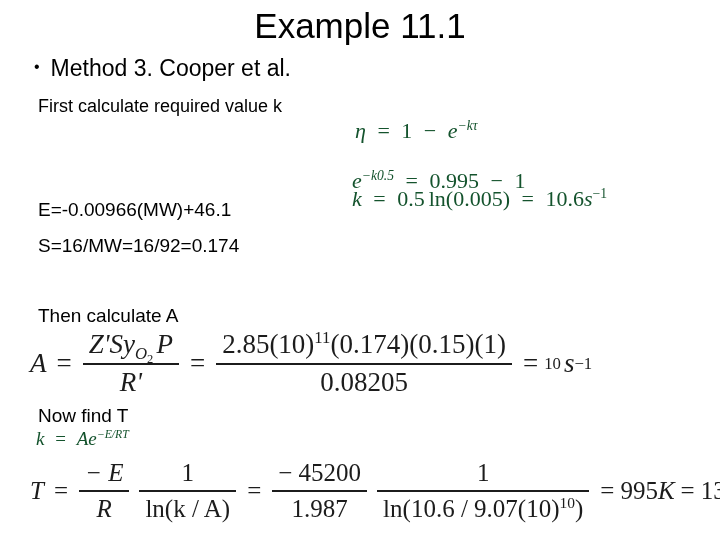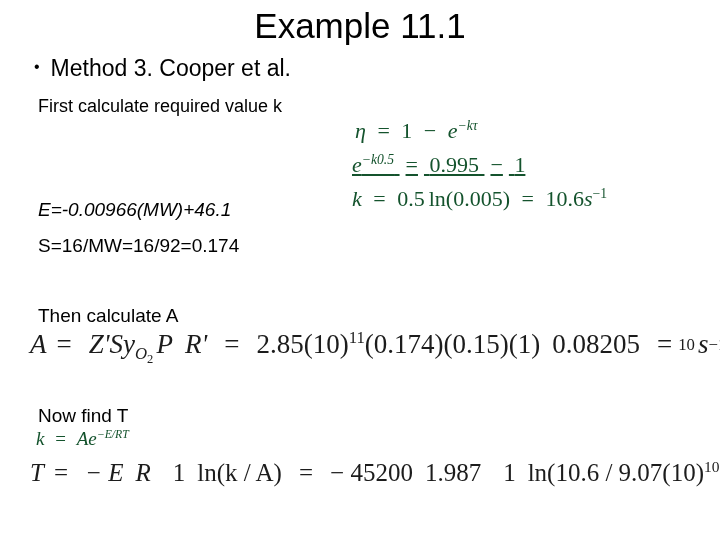--- a/index.html
+++ b/index.html
@@ -41,21 +41,21 @@
     align-items: baseline;
   }
   #bullet-dot {
     font-size: 16px;
     line-height: 1;
     margin-right: 11px;
     position: relative;
     top: -4px;
   }
   #firstcalc { left: 38px; top: 97px;  font-size: 18px; }
-  #line-e    { left: 38px; top: 200px; font-size: 19px; font-style: italic; }
+  #line-e    { left: 38px; top: 200px; font-size: 19px; }
   #line-s    { left: 38px; top: 236px; font-size: 19px; }
   #line-z    { left: 38px; top: 272px; font-size: 19px; }
   #line-then { left: 38px; top: 306px; font-size: 19px; }
   #line-now  { left: 38px; top: 406px; font-size: 19px; }
 
   
   .math {
     position: absolute;
     font-family: "Liberation Serif", serif;
     color: #14532d;
@@ -67,40 +67,41 @@
     font-size: 0.62em;
     line-height: 0;
     font-style: italic;
   }
   sup { vertical-align: super; }
   sub { vertical-align: sub; }
   sup.upn, sub.upn { font-style: normal; }
 
   
   #eq-eta   { left: 355px; top: 118px; font-size: 22px; }
-  #eq-exp   { left: 352px; top: 152px; font-size: 22px; text-decoration: underline; }
+  #eq-exp   { left: 352px; top: 168px; font-size: 22px; }
   #eq-k     { left: 352px; top: 186px; font-size: 22px; }
 
   
   #eq-kae   { left: 36px; top: 428px; font-size: 19px; }
 
   
   .eqrow {
     position: absolute;
     display: flex;
     align-items: center;
     font-family: "Liberation Serif", serif;
     color: #1c1c1c;
     white-space: nowrap;
   }
   #eq-A { left: 30px; top: 329px; font-size: 27px; }
   #eq-T { left: 30px; top: 458px; font-size: 25px; }
 
   .frac {
     display: inline-flex;
+    flex-direction: column;
     align-items: center;
     justify-content: center;
     vertical-align: middle;
     margin: 0 5px;
   }
   .frac .num,
   .frac .den {
     padding: 0 6px;
     text-align: center;
     white-space: nowrap;

